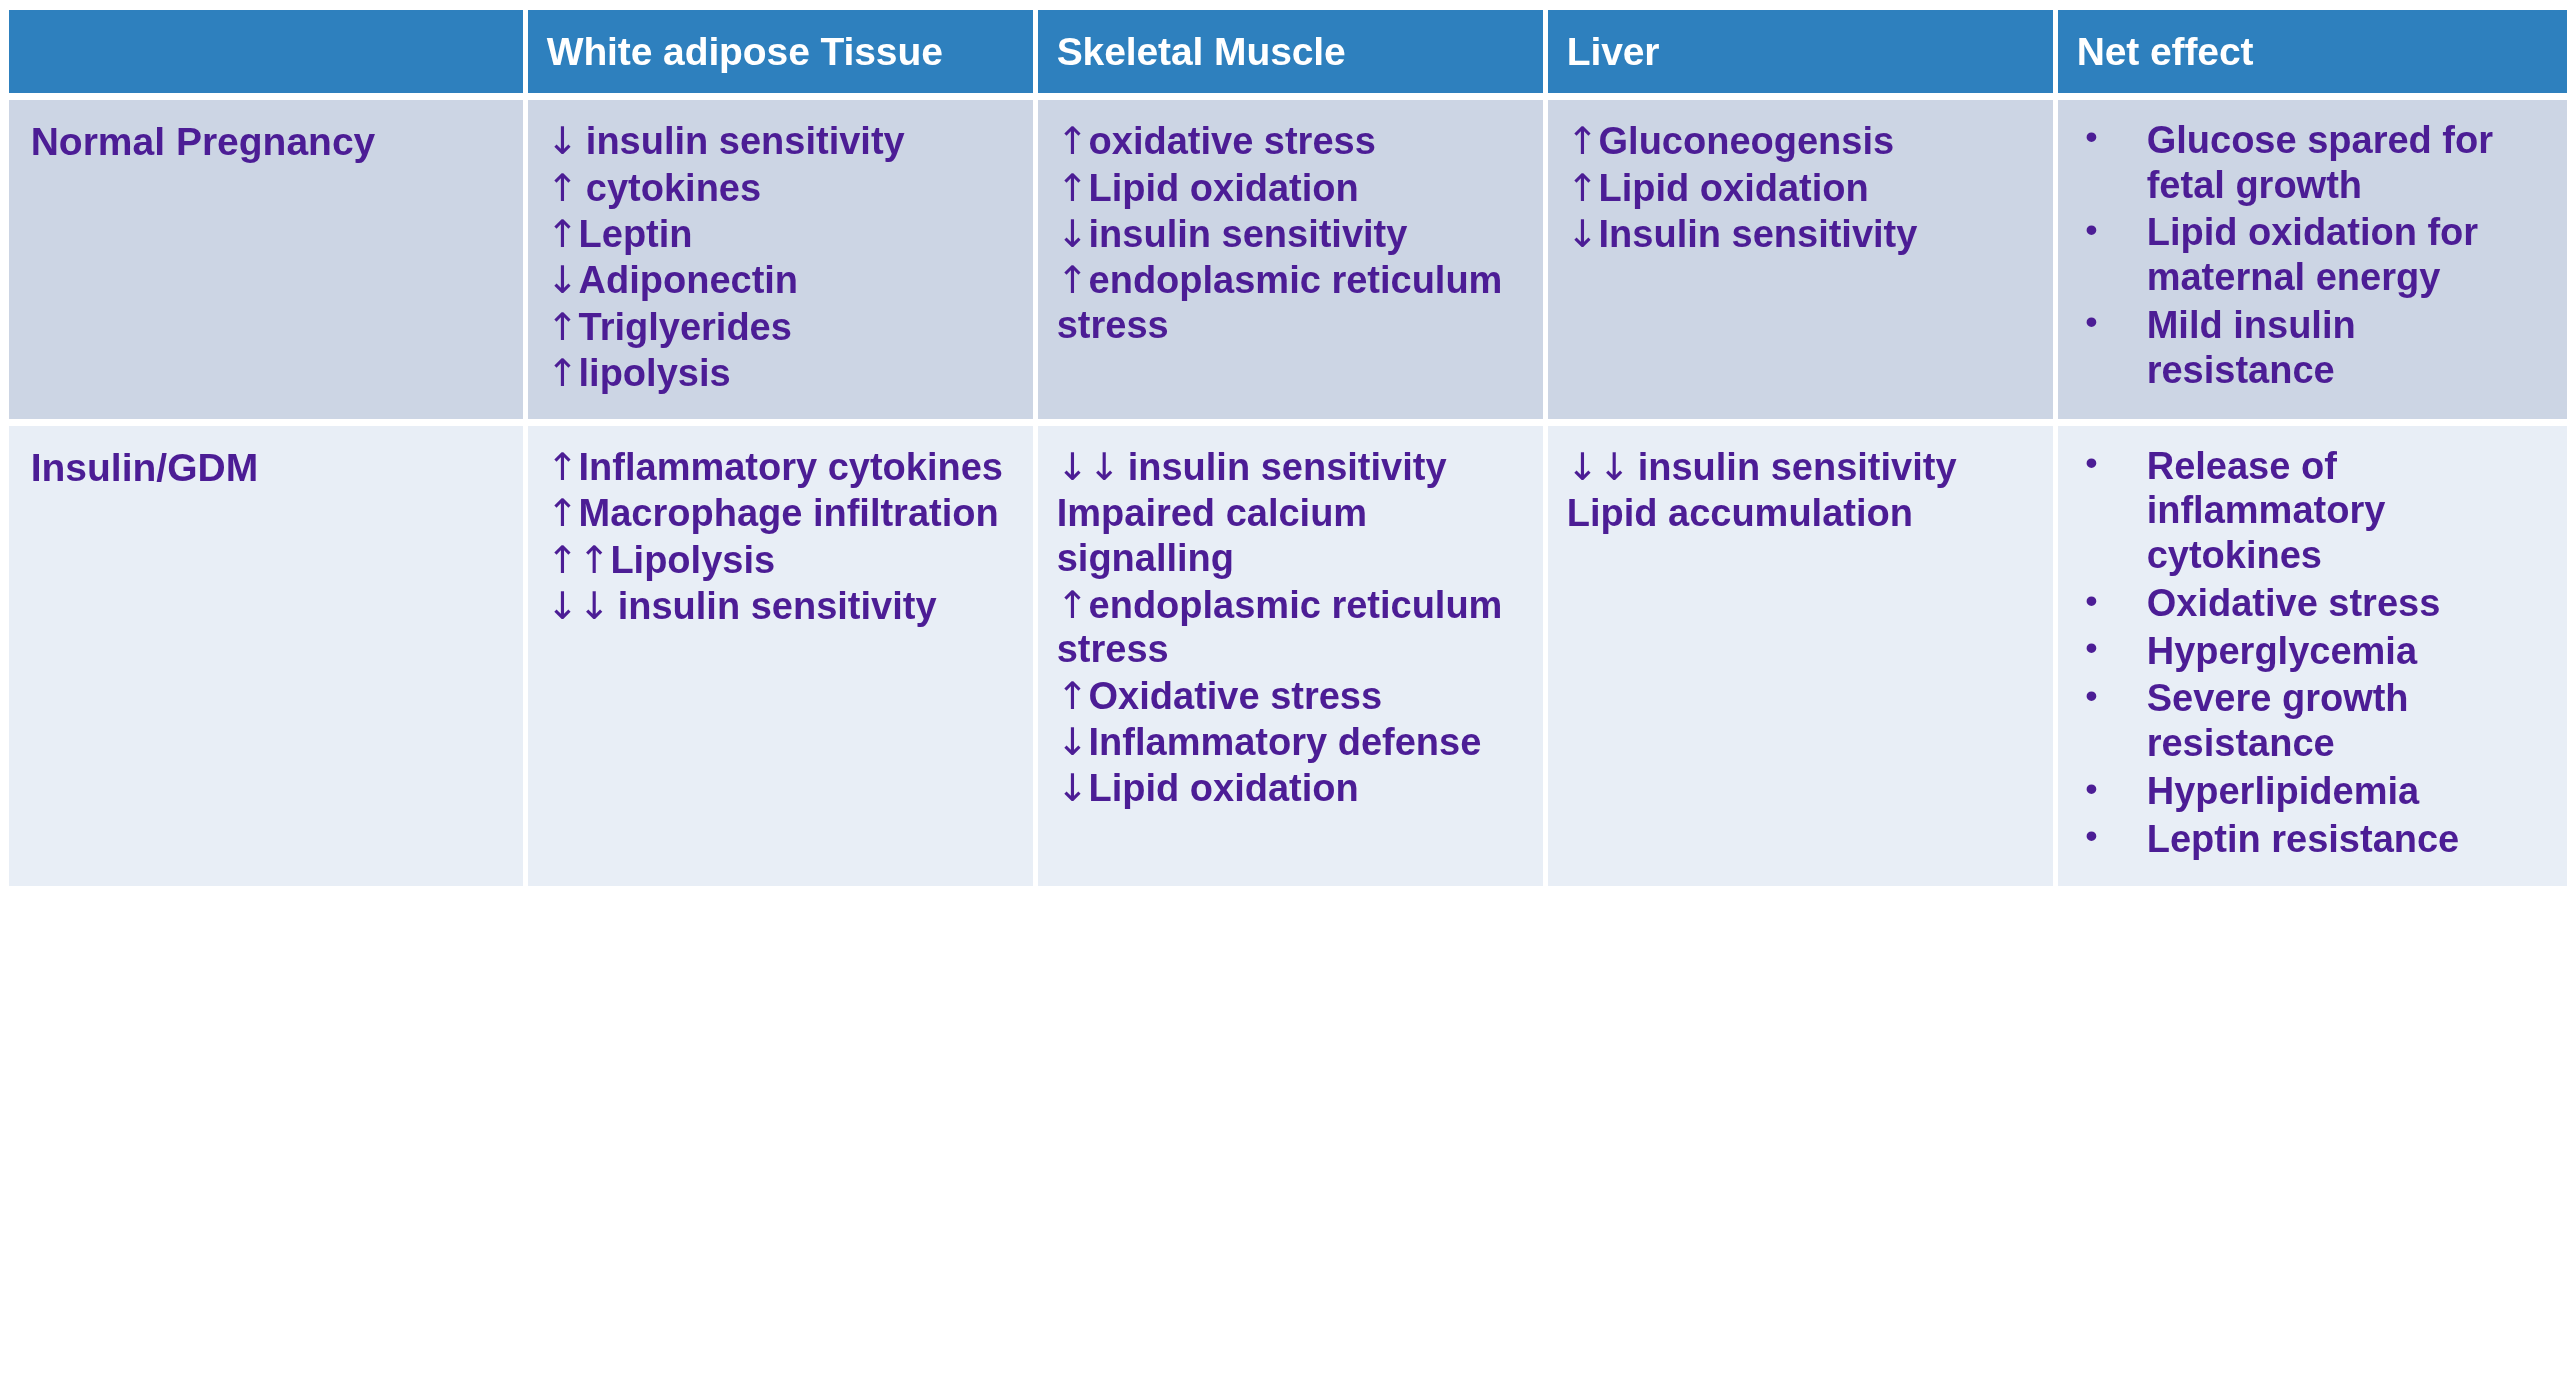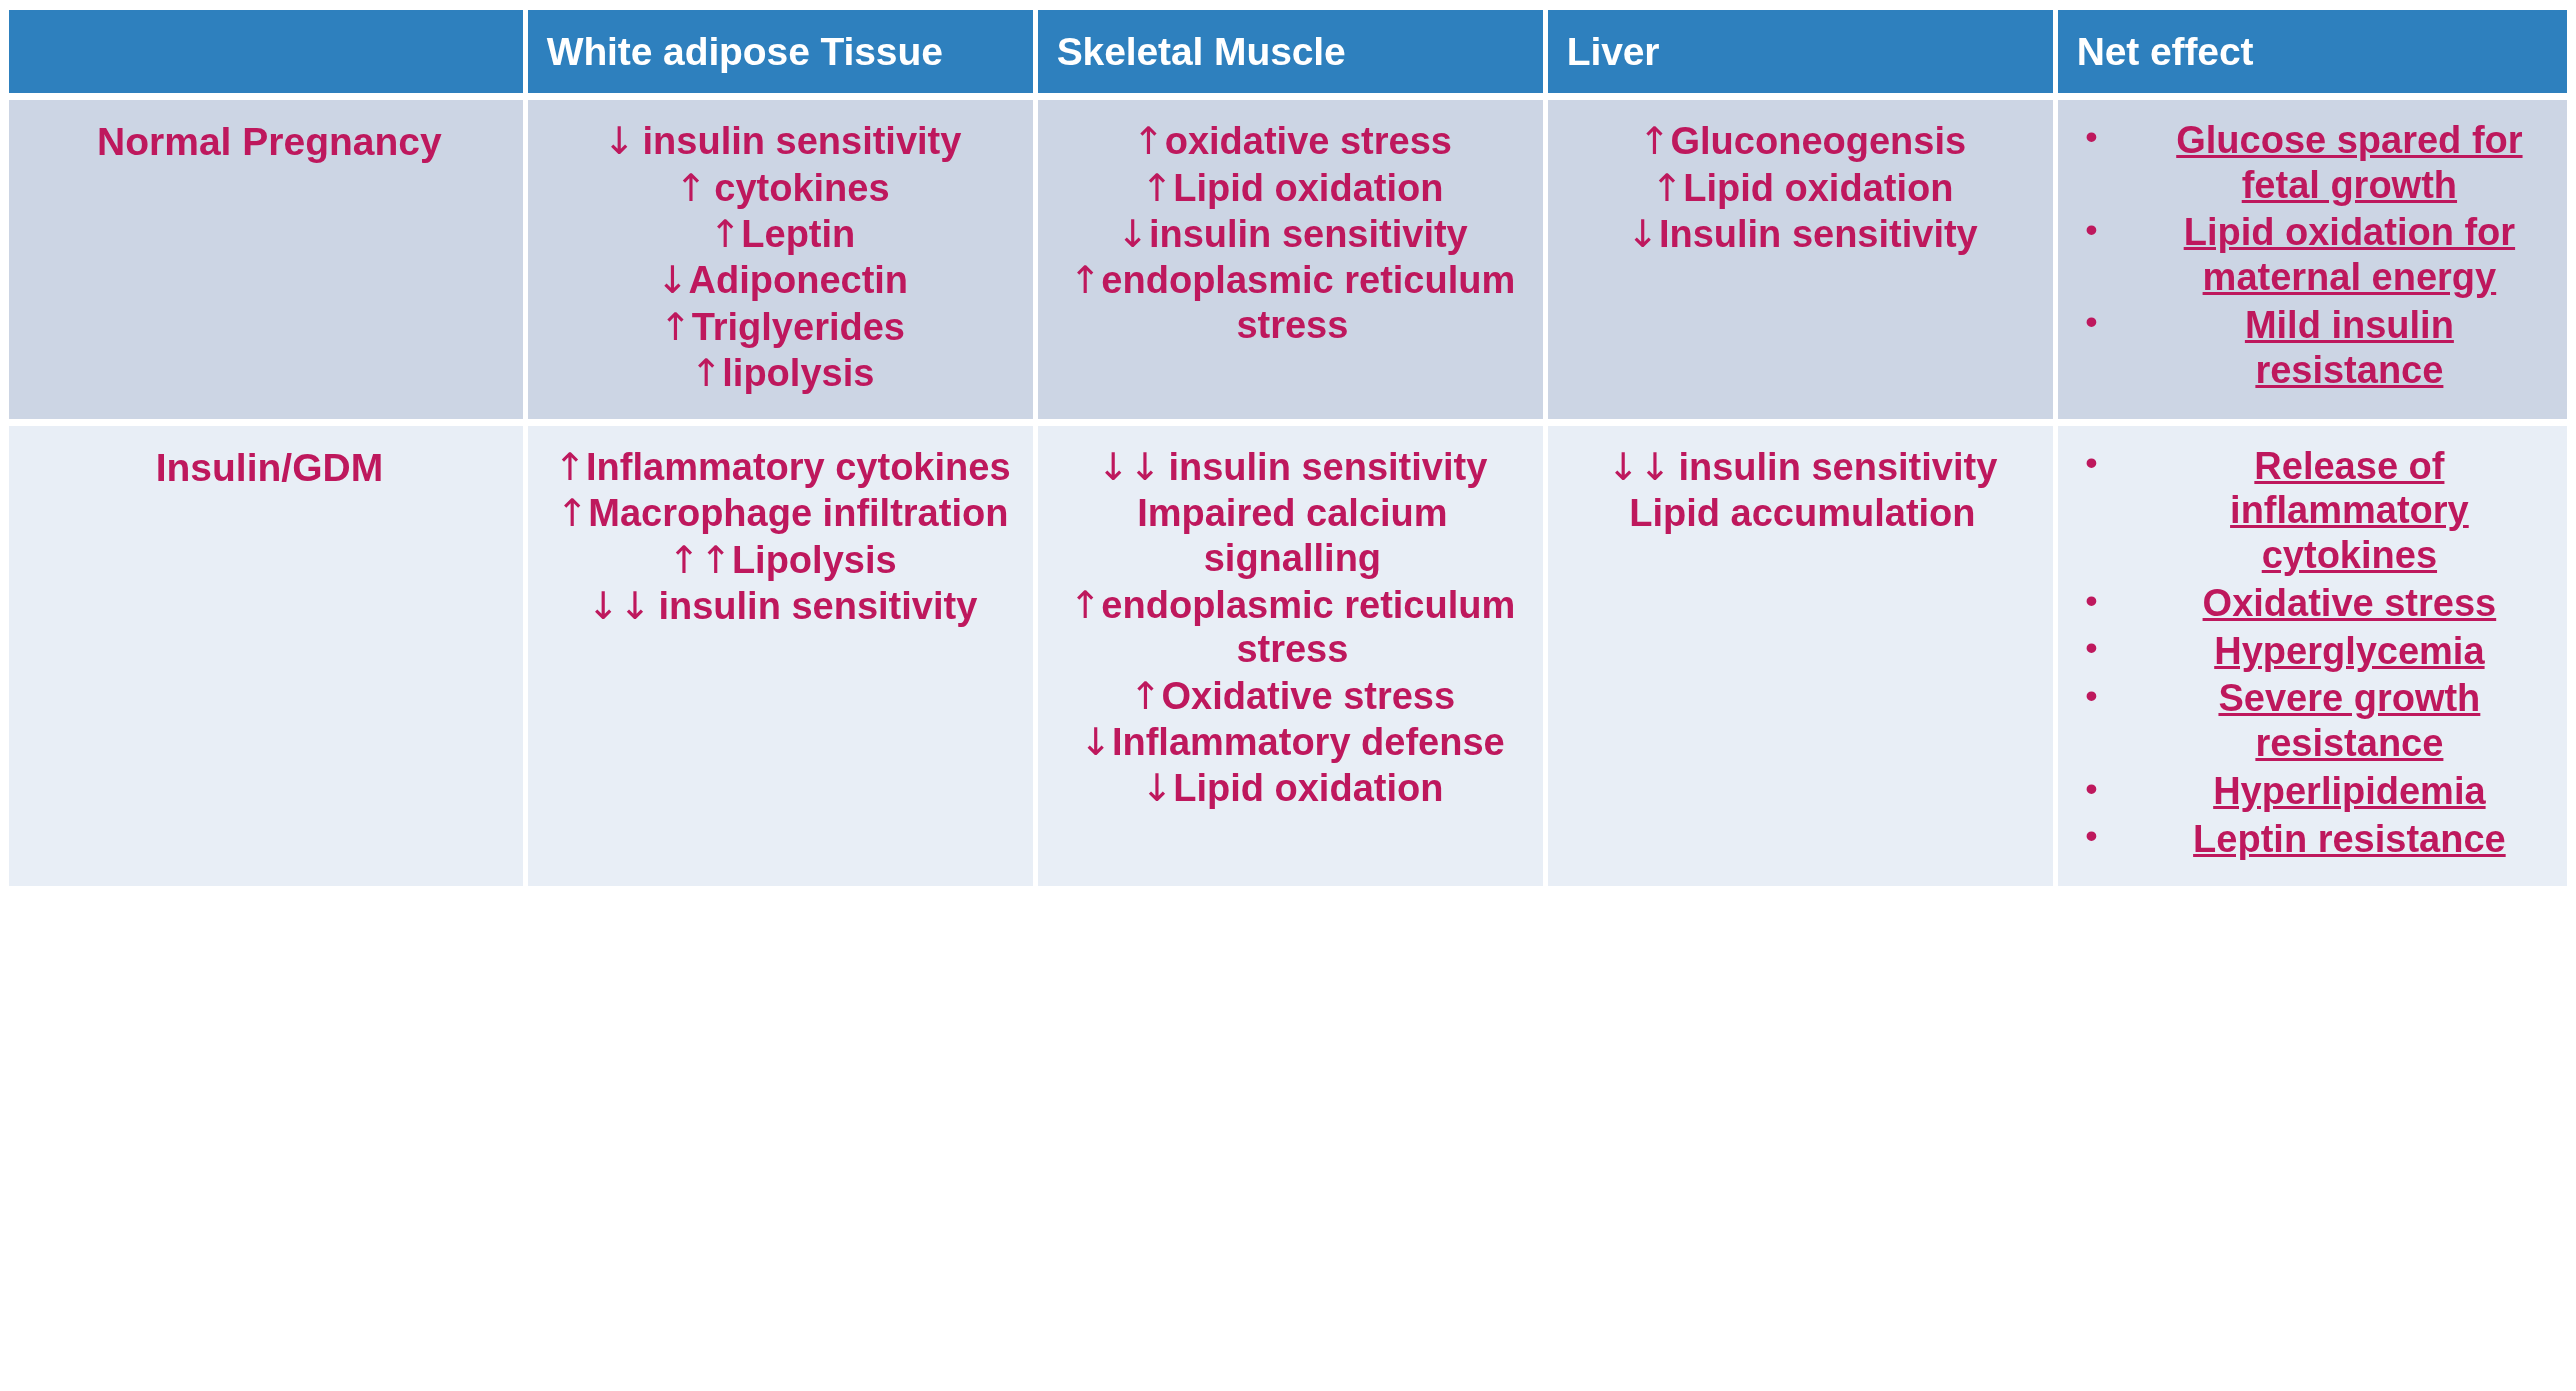--- a/index.html
+++ b/index.html
@@ -45,29 +45,28 @@
     letter-spacing: -0.1px;
   }
   thead th:last-child { border-right: none; }
   thead th.blank-head { }
 
   
   tbody td {
     vertical-align: top;
     font-size: 38px;
     font-weight: bold;
-    color: #be185d;
+    color: #4c1d95;
     padding: 19px 14.6px 22px 19px;
     border-right: 5.1px solid #ffffff;
     border-top: 7.3px solid #ffffff;
     box-sizing: border-box;
     line-height: 1.18;
-    text-align: center;
-  }
-  tbody td:last-child { border-right: none; text-decoration: underline; }
+  }
+  tbody td:last-child { border-right: none; }
 
   tbody tr.row-normal td { background: #CCD5E4; }
   tbody tr.row-obesity td { background: #E8EEF6; }
 
   td.rowhead {
     font-size: 39px;
     padding-left: 22px;
   }
 
   

